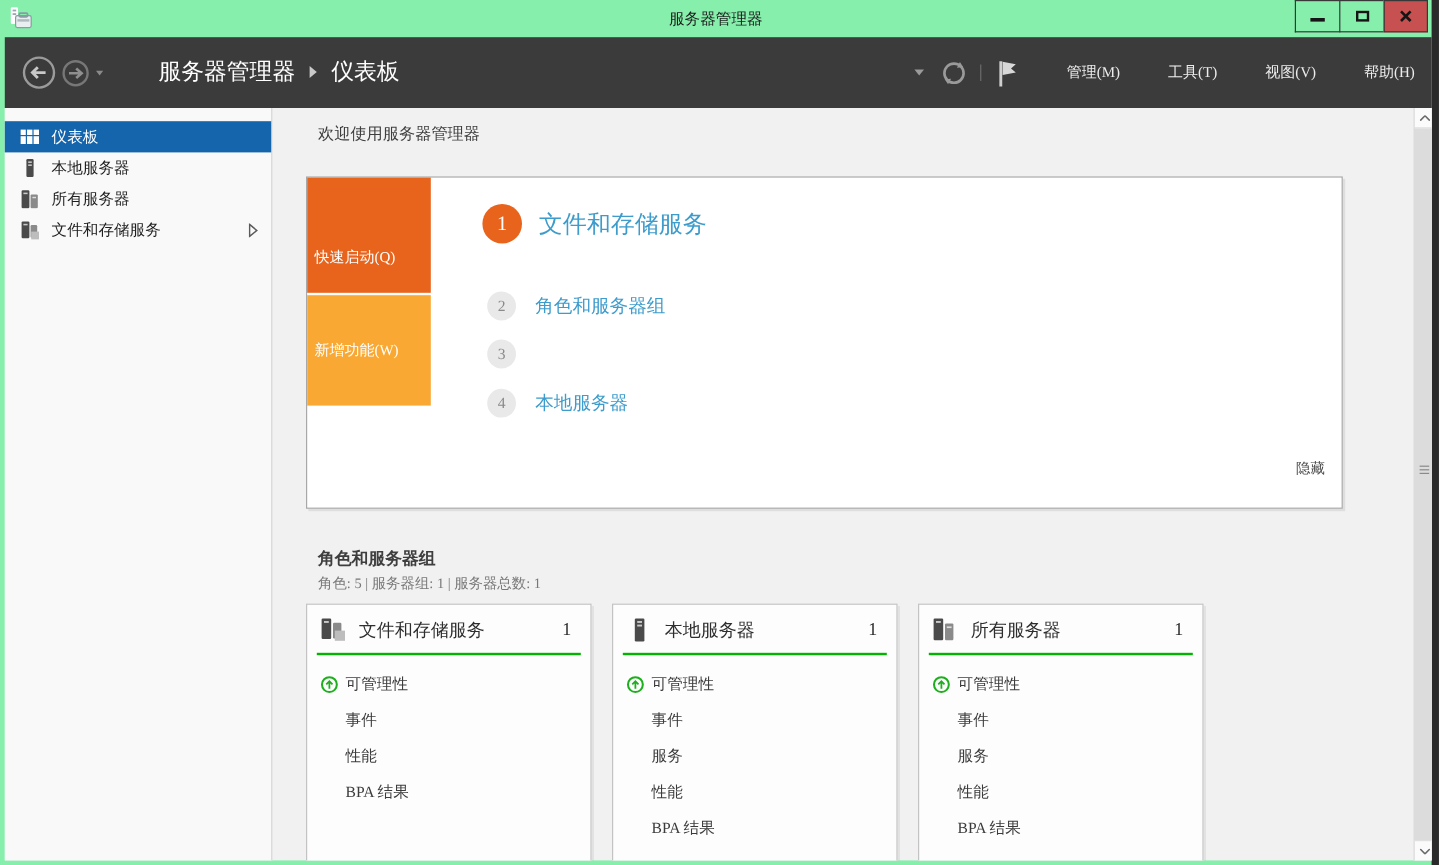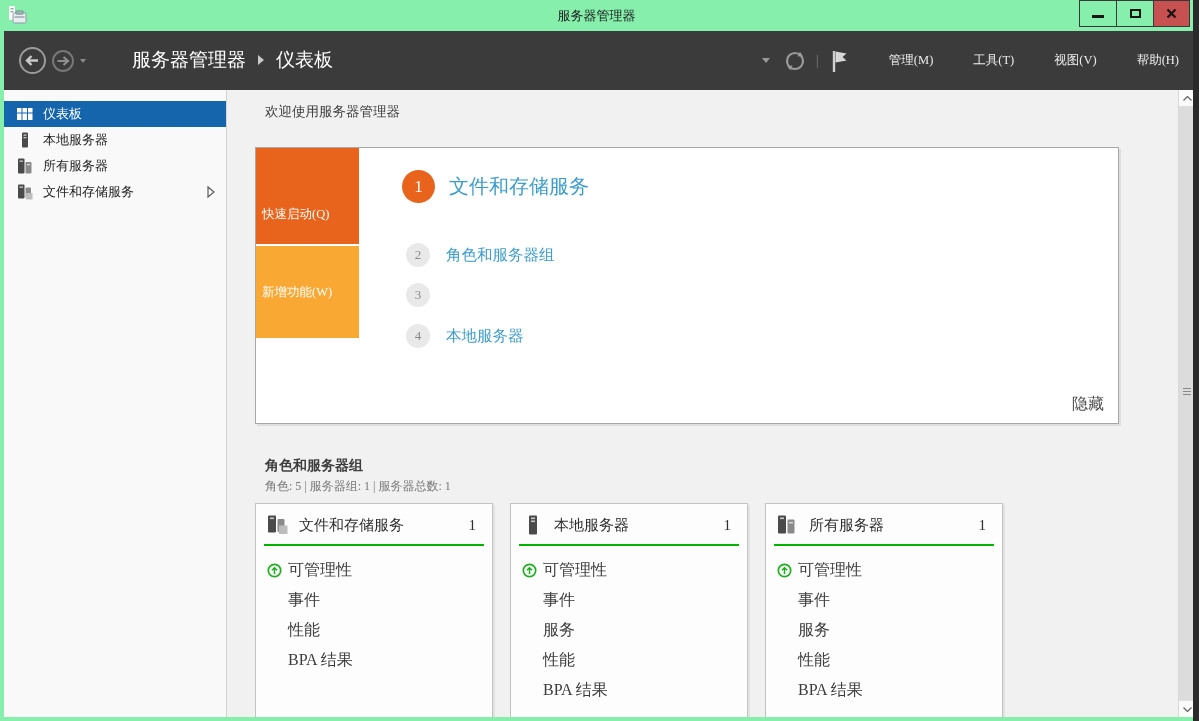--- a/index.html
+++ b/index.html
@@ -47,33 +47,33 @@
   .tile { color:#fff; font-size:12.5px; display:flex; align-items:flex-end; padding:21px 6px; cursor:default; }
   .tile.t1 { height:96px; background:#e8641c; margin-bottom:2px; }
   .tile.t2 { height:92px; background:#f9a933; margin-bottom:2px;align-items:center; }
   .tile.t3 { flex:1; background:#f9a933; }
   .steps { position:absolute; left:110px; top:0; right:0; bottom:0; }
   .step { position:absolute; display:flex; align-items:center; }
   .step .num1 { width:33px; height:33px; border-radius:50%; background:#e8641c; color:#fff; font-size:17px; display:flex; align-items:center; justify-content:center; }
   .step .numN { width:24px; height:24px; border-radius:50%; background:#e9e9e9; color:#8a8a8a; font-size:13px; display:flex; align-items:center; justify-content:center; }
   .step .lbl1 { font-size:20px; color:#3d9ccc; margin-left:14px; cursor:default; }
   .step .lblN { font-size:15.5px; color:#3d9ccc; margin-left:16px; cursor:default; }
-  .hide-link { position:absolute; right:14px; bottom:8px; font-size:16px; color:#4a4a4a;text-align:center; }
+  .hide-link { position:absolute; right:14px; bottom:24px; font-size:12px; color:#4a4a4a;text-align:center; }
 
   .roles-title { position:absolute; left:37px; top:367px; font-size:14px; font-weight:bold; color:#3e3e3e; }
   .roles-sub { position:absolute; left:37px; top:388px; font-size:12px; color:#787878; }
 
   .cards { position:absolute; left:27px; top:413px; display:flex; gap:17px; }
   .card { width:238px; height:222px; background:#fdfdfd; border:1px solid #c3c3c3; box-shadow:2px 2px 0 rgba(0,0,0,0.06); }
   .card-header { display:flex; align-items:center; padding:11px 16px 9px 11px; }
   .card-title { font-size:15px; color:#2e2e2e; margin-left:10px; white-space:nowrap; }
   .card-count { margin-left:auto; font-size:15px; color:#2e2e2e; }
   .green-line { height:2px; background:#00b400; margin:0 8px; }
   .card-rows { padding-top:9px; }
-  .card-row { display:flex; align-items:center; height:30px; padding-left:11px; font-size:16px; color:#3c3c3c; }
+  .card-row { display:flex; align-items:center; height:30px; padding-left:11px; font-size:13px; color:#3c3c3c; }
   .row-icon { width:21px; display:flex; align-items:center; }
 
   
   .scrollbar { position:absolute; right:0; top:0; width:17px; height:100%; background:#f0f0f0; border-left:1px solid #d8d8d8; }
   .sb-btn { position:absolute; left:0; width:16px; height:17px; background:#fbfbfb; display:flex; align-items:center; justify-content:center; }
   .sb-btn.up { top:0; border-bottom:1px solid #e0e0e0; }
   .sb-btn.down { bottom:0; border-top:1px solid #e0e0e0; }
   .sb-thumb { position:absolute; left:0; top:17px; bottom:17px; width:16px; background:#dcdcdc; }
   .sb-grip { position:absolute; left:4px; top:281px; width:8px; }
   .sb-grip div { height:1px; background:#8a8a8a; margin-bottom:2px; }

